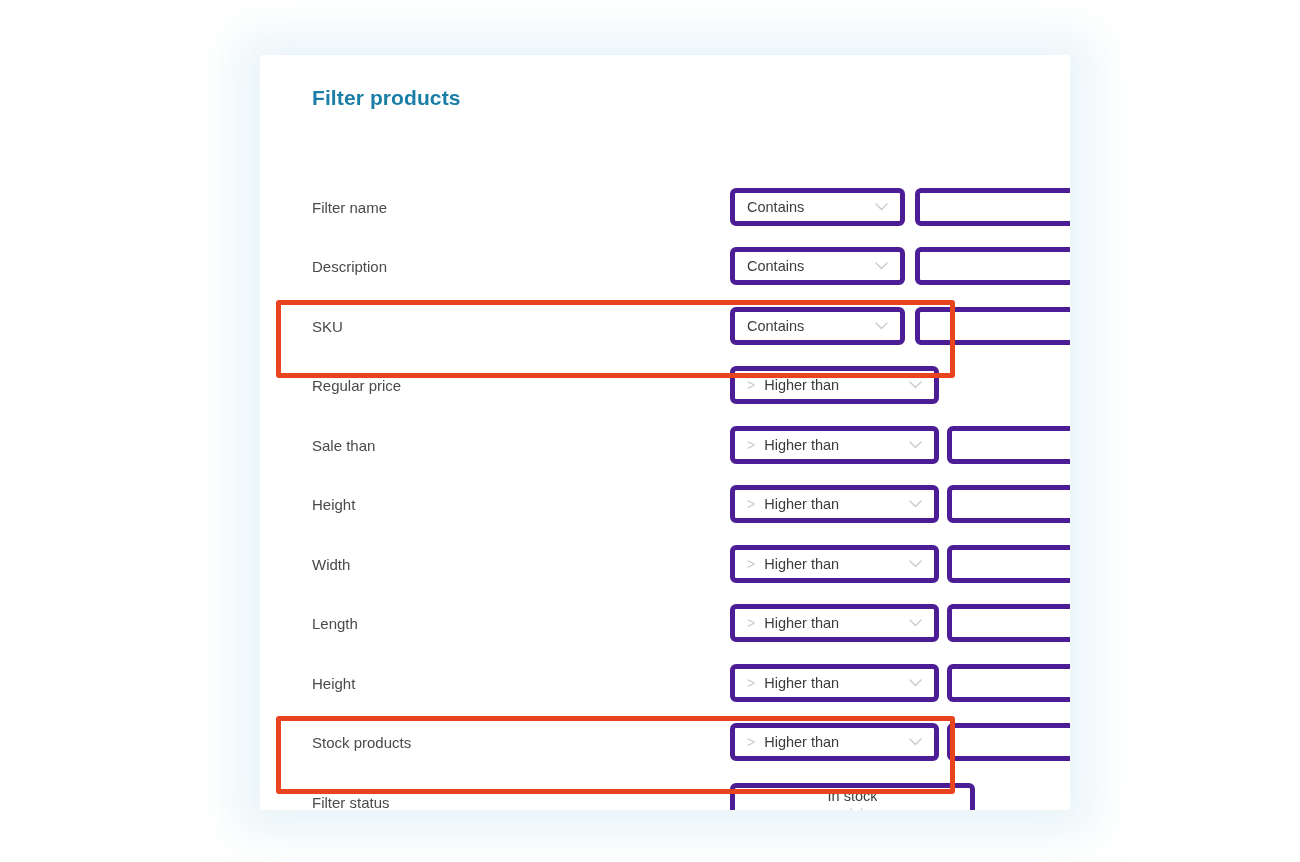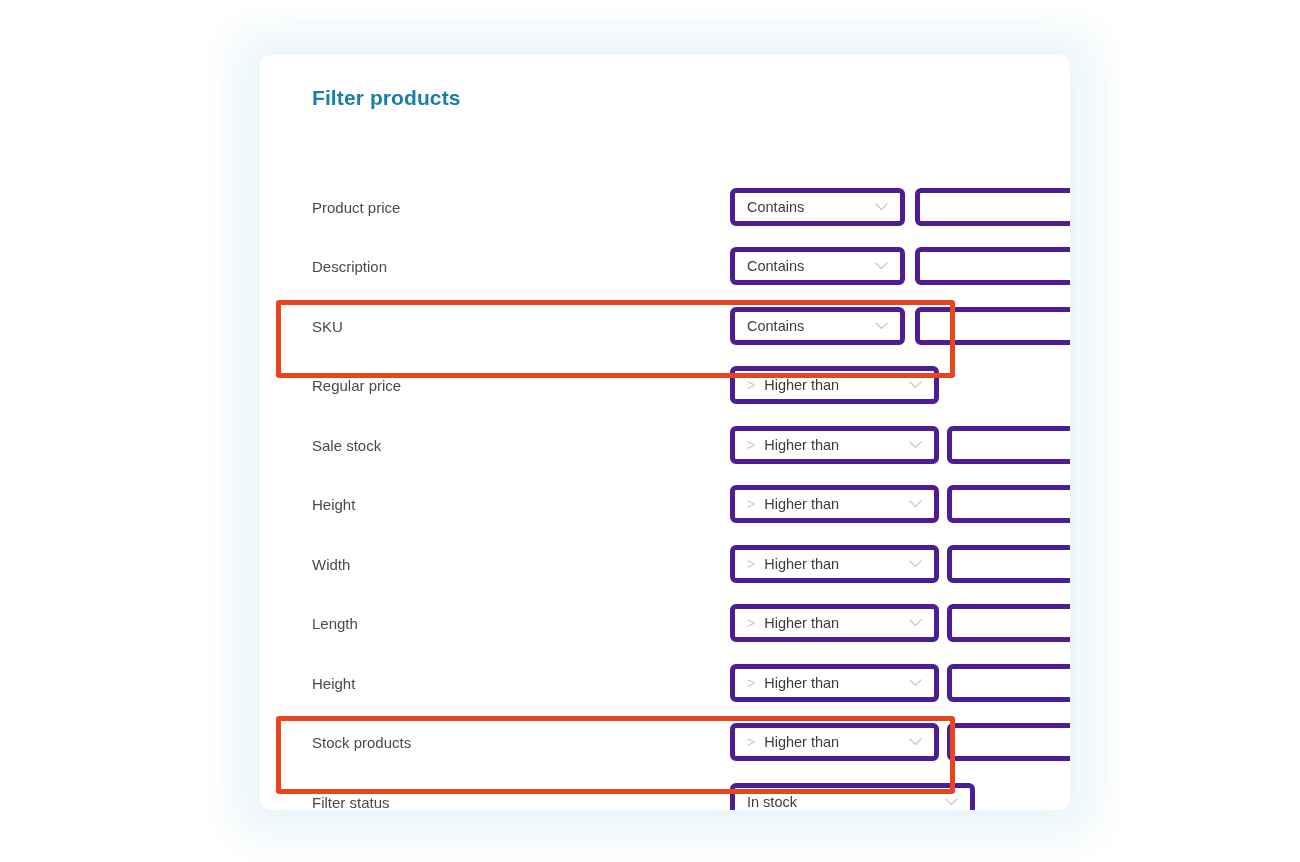--- a/index.html
+++ b/index.html
@@ -27,21 +27,21 @@
     background: #e8f4f8;
     filter: blur(22px);
     opacity: .95;
   }
 
   .card {
     position: absolute;
     left: 260px; top: 55px;
     width: 810px; height: 755px;
     background: #ffffff;
-    border-radius: 10px;
+    border-radius: 3px;
     overflow: hidden;
   }
 
   .card-title {
     position: absolute;
     left: 52px; top: 31px;
     font-size: 21px;
     font-weight: bold;
     color: #1b7ea6;
     letter-spacing: .1px;
@@ -109,21 +109,21 @@
     white-space: nowrap;
   }
 
   
   .op-contains { left: 470px; width: 175px; }
   .val-contains { left: 655px; width: 200px; }
 
   .op-gt       { left: 470px; width: 209px; }
   .val-gt      { left: 687px; width: 201px; }
 
-  .op-wide     { left: 470px; width: 245px; }
+  .op-wide     { left: 470px; width: 245px; flex-direction: column; }
 
   
   .highlight {
     position: absolute;
     border: 5px solid #e8441e;
     border-radius: 3px;
     pointer-events: none;
   }
   #hl-regular-price { left: 276px; top: 300px; width: 679px; height: 78px; }
   #hl-stock-status  { left: 276px; top: 716px; width: 679px; height: 78px; }
@@ -134,21 +134,21 @@
 <div id="stage">
 
   <div class="card-glow"></div>
 
   <div class="card">
 
     <div class="card-title">Filter products</div>
 
     <div class="rows" id="rows-container">
         <div class="row">
-          <div class="row-label">Product price</div>
+          <div class="row-label">Filter name</div>
           <div class="control select op-contains">
             <span class="sel-text">Contains</span>
             <span class="chev">
               <svg viewBox="0 0 13 8" width="13" height="8" aria-hidden="true">
                 <path d="M1 1 L6.5 6.6 L12 1" fill="none" stroke="#c6c6c6" stroke-width="1.4" stroke-linecap="round" stroke-linejoin="round"></path>
               </svg>
             </span>
           </div>
           <div class="control textinput val-contains">
             <span class="val"></span>
@@ -188,21 +188,21 @@
             <span class="gt-prefix">&gt;</span>
             <span class="sel-text">Higher than</span>
             <span class="chev">
               <svg viewBox="0 0 13 8" width="13" height="8" aria-hidden="true">
                 <path d="M1 1 L6.5 6.6 L12 1" fill="none" stroke="#c6c6c6" stroke-width="1.4" stroke-linecap="round" stroke-linejoin="round"></path>
               </svg>
             </span>
           </div>
         </div>
         <div class="row">
-          <div class="row-label">Sale stock</div>
+          <div class="row-label">Sale than</div>
           <div class="control select op-gt">
             <span class="gt-prefix">&gt;</span>
             <span class="sel-text">Higher than</span>
             <span class="chev">
               <svg viewBox="0 0 13 8" width="13" height="8" aria-hidden="true">
                 <path d="M1 1 L6.5 6.6 L12 1" fill="none" stroke="#c6c6c6" stroke-width="1.4" stroke-linecap="round" stroke-linejoin="round"></path>
               </svg>
             </span>
           </div>
           <div class="control textinput val-gt">

